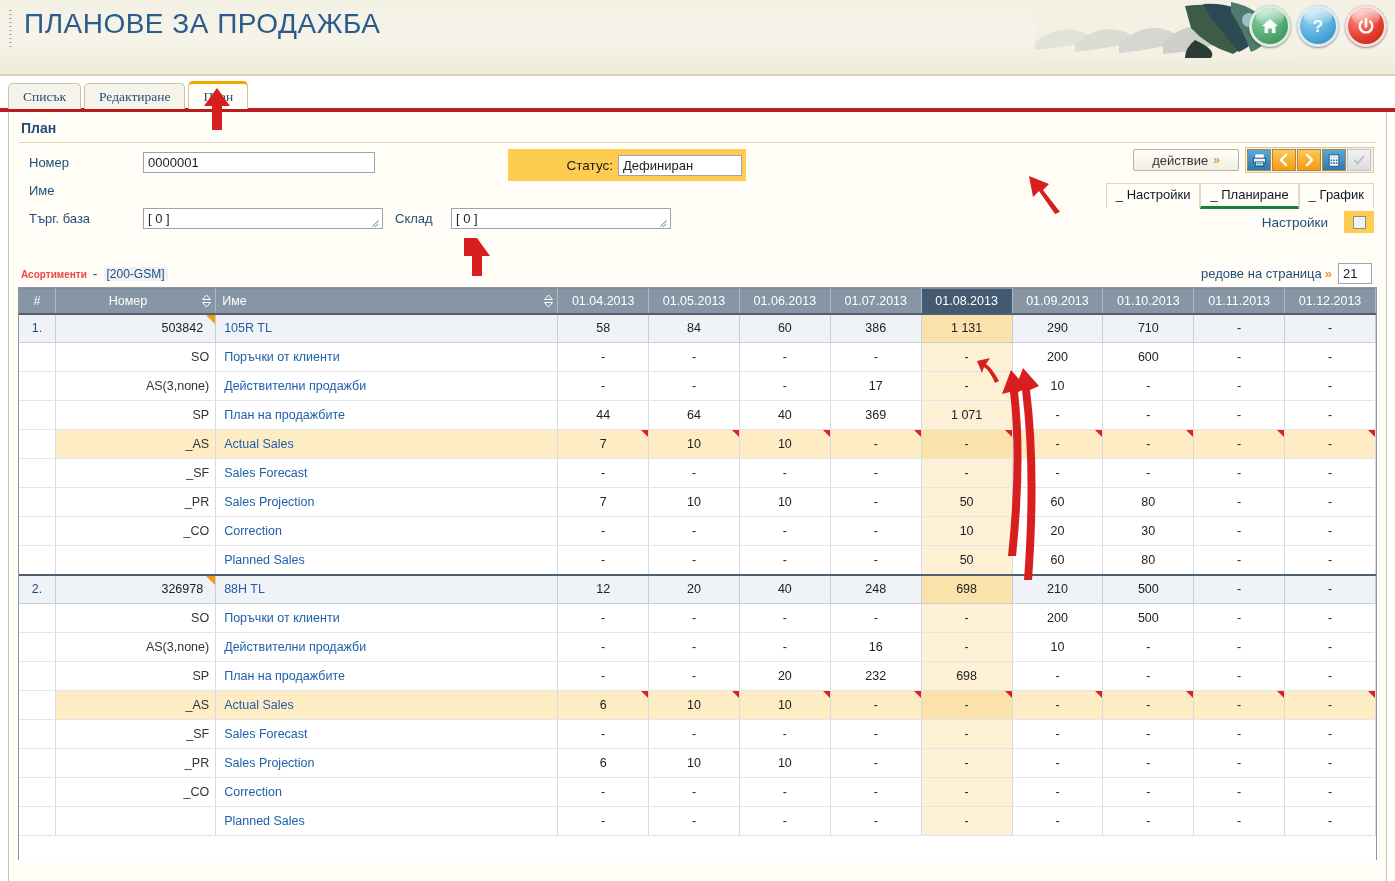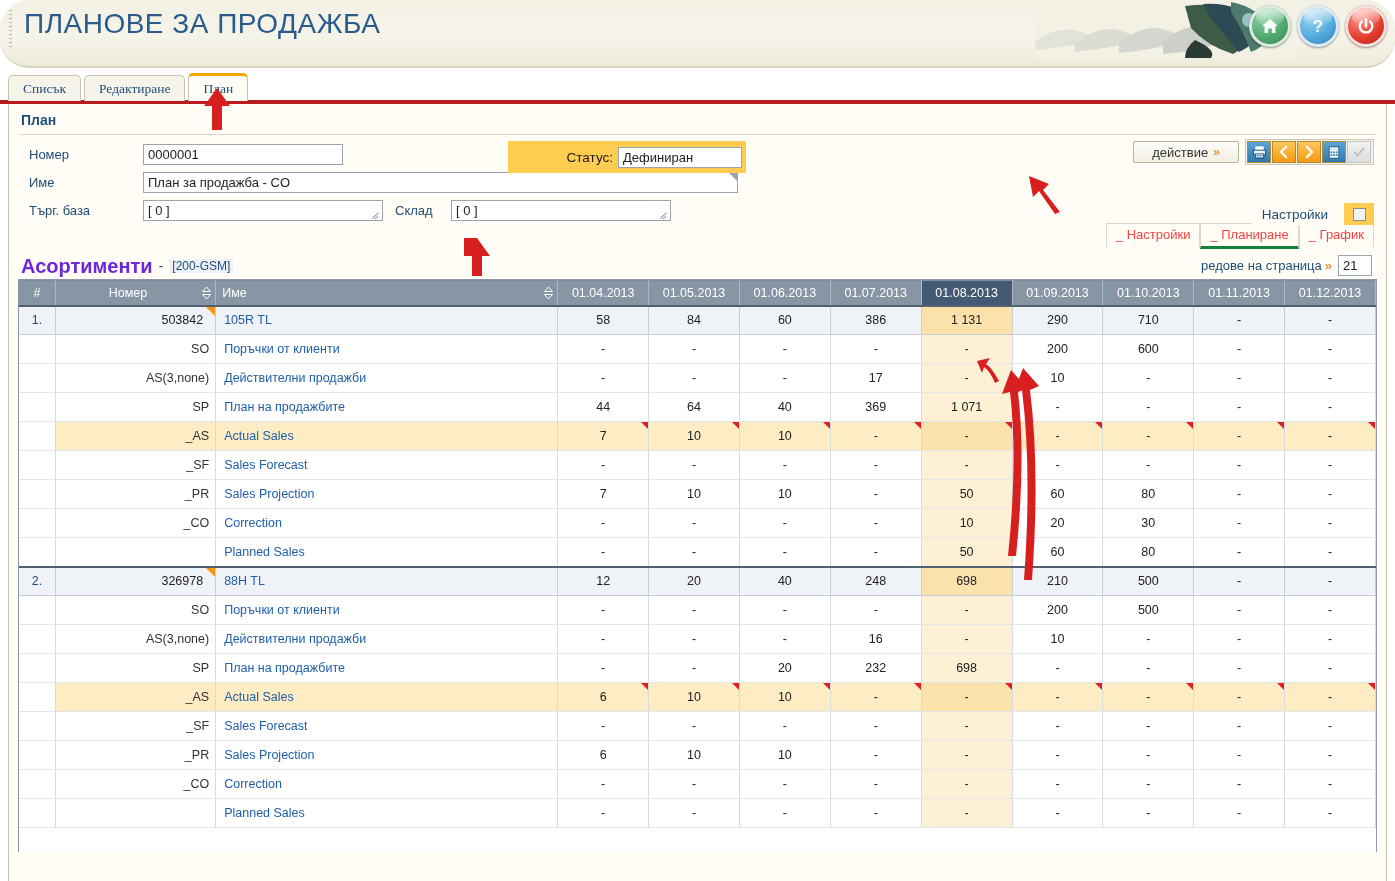--- a/index.html
+++ b/index.html
@@ -8,25 +8,24 @@
     margin: 0; padding: 0;
     width: 1395px; height: 881px;
     overflow: hidden;
     background: #ffffff;
     font-family: "Liberation Sans", sans-serif;
   }
 
   
   .banner {
     position: relative;
-    height: 68px;
+    height: 76px;
     background: linear-gradient(to bottom, #f3f1e4 0%, #f6f4e9 55%, #eeebdb 100%);
     border-bottom: 2px solid #d9d4bc;
     overflow: hidden;
-    border-radius: 29px;
   }
   .banner-deco {
     position: absolute; right: 100px; top: 0; width: 260px; height: 58px;
     overflow: hidden;
   }
   .banner-title {
     position: absolute;
     left: 24px; top: 8px;
     font-size: 28px;
     letter-spacing: 0.5px;
@@ -125,21 +124,21 @@
   .finput .grip {
     position: absolute; right: 2px; bottom: 1px;
     width: 9px; height: 9px;
   }
   .finput .grip::before, .finput .grip::after {
     content:""; position:absolute; background:#8d98a4; height:1px;
   }
   .finput .grip::before { width:9px; transform: rotate(-45deg); top:5px; left:0; }
   .finput .grip::after  { width:5px; transform: rotate(-45deg); top:7px; left:3px; }
 
-  #f-nomer { width: 200px; }
+  #f-nomer { width: 232px; }
   #f-ime   { width: 595px; }
   #f-tbaza { width: 240px; }
   #f-sklad { width: 220px; }
   #f-metod { width: 595px; }
   .flabel-inline { width: 68px; font-size: 13px; color: #1f4e79; padding-left: 12px; }
 
   .corner-fold {
     position: absolute; right: 0; top: 0;
     width: 0; height: 0;
     border-top: 8px solid #9aa5b1;
@@ -187,27 +186,26 @@
   .ibtn.bluebg  { background: linear-gradient(to bottom,#5aa7d8,#2f78ae); }
   .ibtn.orangebg{ background: linear-gradient(to bottom,#ffc759,#f59a12); }
   .ibtn.greybg  { background: linear-gradient(to bottom,#f2f2f2,#dcdcdc); border-color:#c3c3c3; cursor: default; }
 
   .subtabs {
     position: absolute; right: 12px; top: 40px;
     display: flex;
   }
   .subtab {
     padding: 3px 9px 4px 9px;
-    font-size: 13px; color: #ef4444;
+    font-size: 13px; color: #0f172a;
     background: #fffdf6;
     border: 1px solid #ded9c6;
     border-bottom: 2px solid transparent;
     cursor: pointer;
     white-space: nowrap;
-    margin-top: 48px;
   }
   .subtab.active { border-bottom: 3px solid #15803d; }
 
   .settings-row {
     position: absolute; right: 12px; top: 68px;
     display: flex; align-items: center;
   }
   .settings-label {
     font-size: 13.5px; color: #1f4e79; background:#fffdf6;
     padding: 3px 16px 3px 10px;
@@ -222,21 +220,21 @@
     display:block;
   }
 
   
   .assort-bar {
     position: relative;
     height: 26px;
     padding-left: 12px;
     display: flex; align-items: center;
   }
-  .assort-title { font-size: 20px; font-weight: bold; color: #6d28d9; }
+  .assort-title { font-size: 10px; font-weight: bold; color: #ef4444; }
   .assort-dash  { font-size: 14px; color: #1f4e79; margin: 0 6px; }
   .assort-code  { font-size: 12px; color: #1f4e79; background:#eef1f5; padding: 0 3px;}
   .rows-per-page {
     position: absolute; right: 14px; top: 2px;
     display: flex; align-items: center;
   }
   .rpp-label { font-size: 13px; color: #1f4e79; }
   .rpp-label .chev { color:#e07b00; margin-left:3px; }
   .rpp-input {
     margin-left: 6px; width: 34px; height: 21px;
@@ -405,24 +403,20 @@
 
     <div class="frow">
       <div class="flabel">Номер</div>
       <div class="finput" id="f-nomer">
         <span>0000001</span>
       </div>
     </div>
 
     <div class="frow">
       <div class="flabel">Име</div>
-      <div class="finput" id="f-ime">
-        <span>План за продажба - CO</span>
-        <span class="corner-fold"></span>
-      </div>
     </div>
 
     <div class="frow">
       <div class="flabel">Търг. база</div>
       <div class="finput" id="f-tbaza">
         <span>[ 0 ]</span>
         <span class="grip"></span>
       </div>
       <div class="flabel-inline">Склад</div>
       <div class="finput" id="f-sklad">

